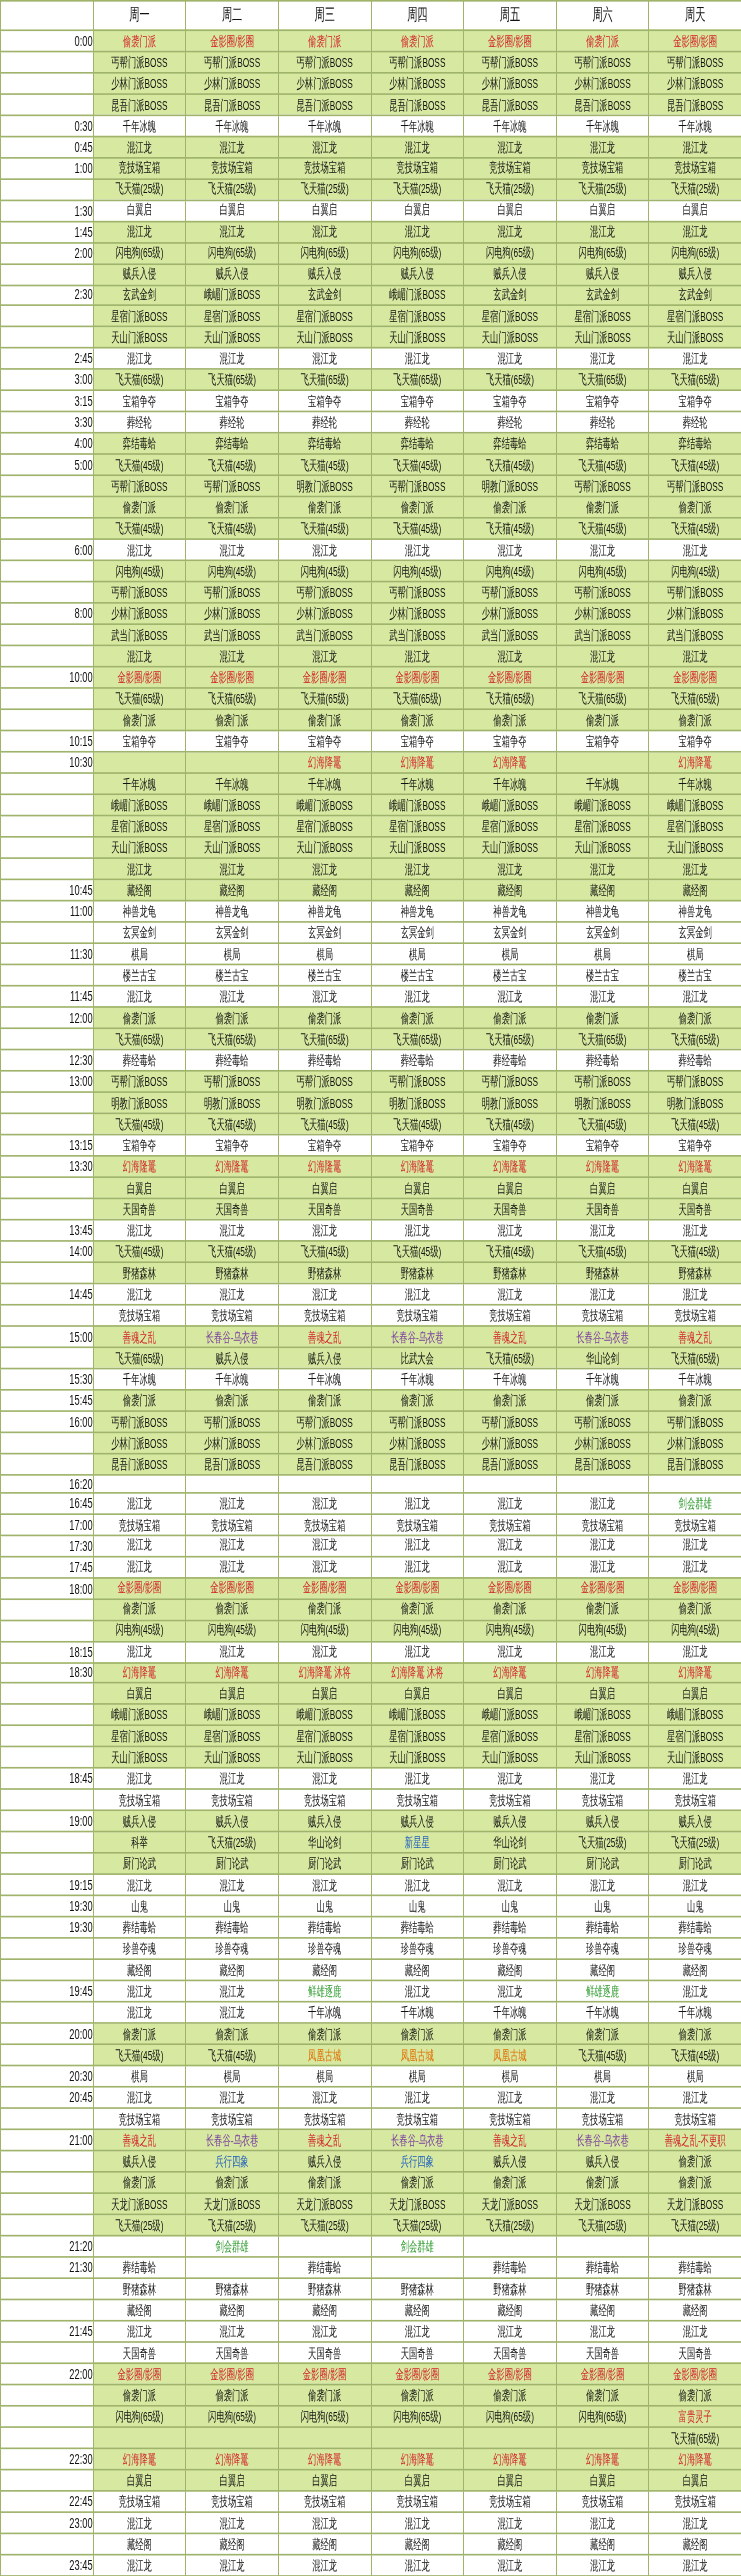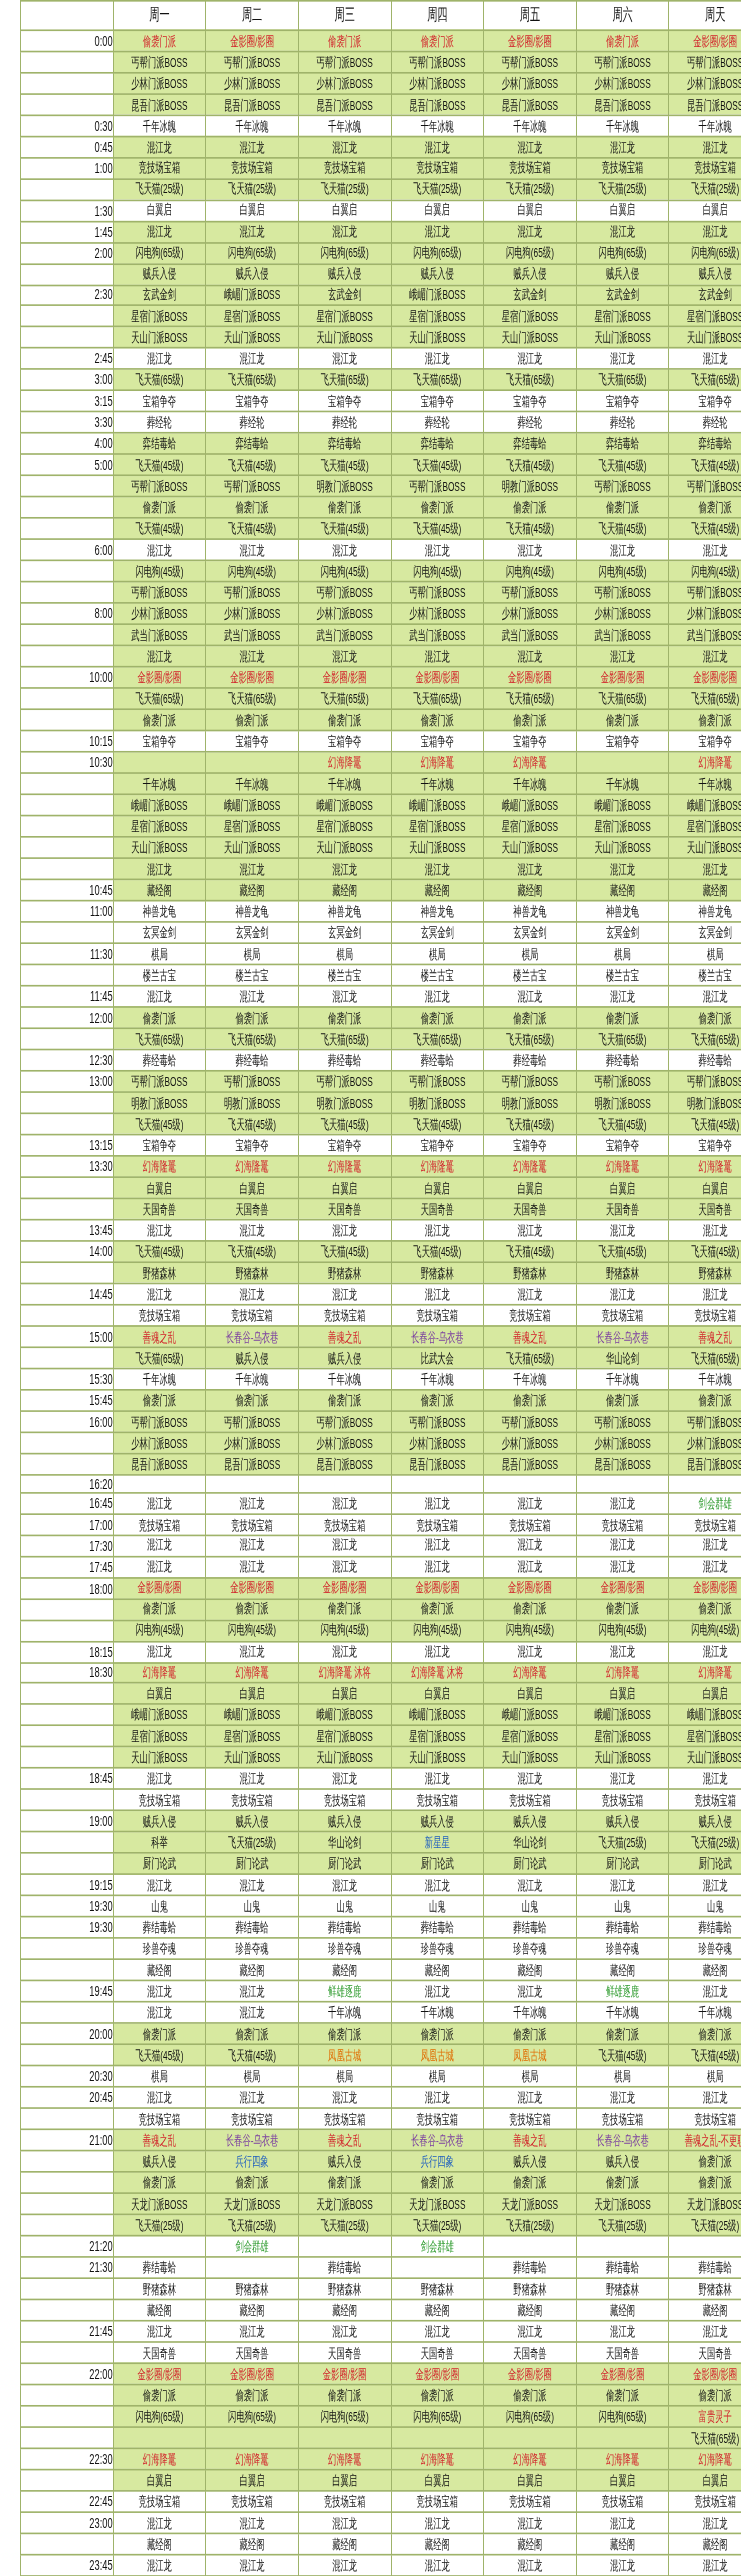--- a/index.html
+++ b/index.html
@@ -1,17 +1,17 @@
 <!DOCTYPE html>
 <html style="font-size:15px"><head>
 <meta charset="utf-8">
 <style>
   html,body{margin:0;padding:0;background:#ffffff;}
   body{font-family:"Liberation Sans","DejaVu Sans",sans-serif;}
-  #sheet{width:692px;height:2576px;position:relative;box-sizing:border-box;margin-left:20px;}
+  #sheet{width:692px;height:2576px;position:relative;box-sizing:border-box;}
   table.sched{border-collapse:collapse;width:742px;table-layout:fixed;}
   table.sched td,table.sched th{border:0.9px solid #9fb36a;padding:0;vertical-align:middle;}
   th.colhead{background:#ffffff;font-size:10.2px;font-weight:normal;color:#111;height:16.7px;text-align:center;border:0.9px solid #9fb36a;}
   td.timecell{width:41px;background:#ffffff;font-size:9.3px;color:#111;text-align:right;padding-right:2.8px;white-space:nowrap;}
   td.daycell{width:100px;padding:0;}
   .ev{font-size:8.3px;line-height:10.2px;text-align:center;white-space:nowrap;overflow:hidden;color:#111;}
   .red{color:#d2232a;}
   .purple{color:#7b3fa0;}
   .orange{color:#e06c00;}
   .green{color:#2e9b2e;}

